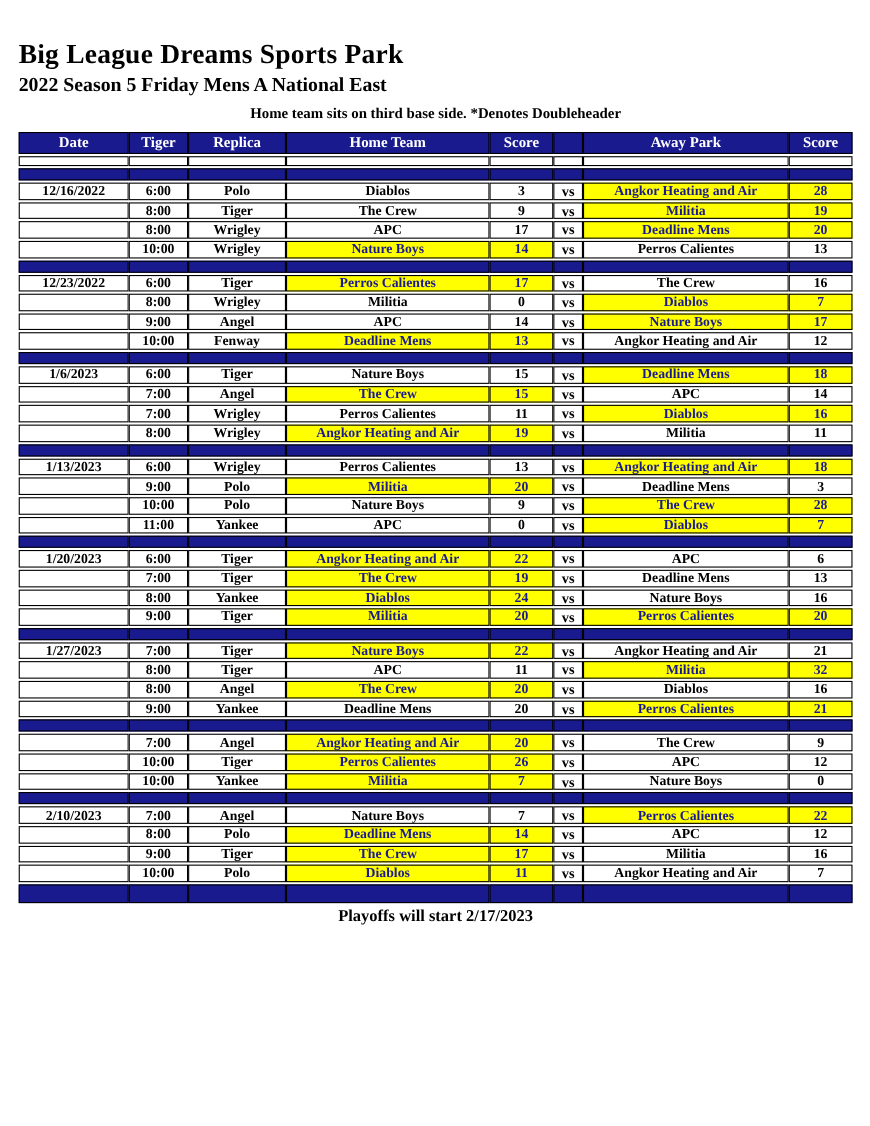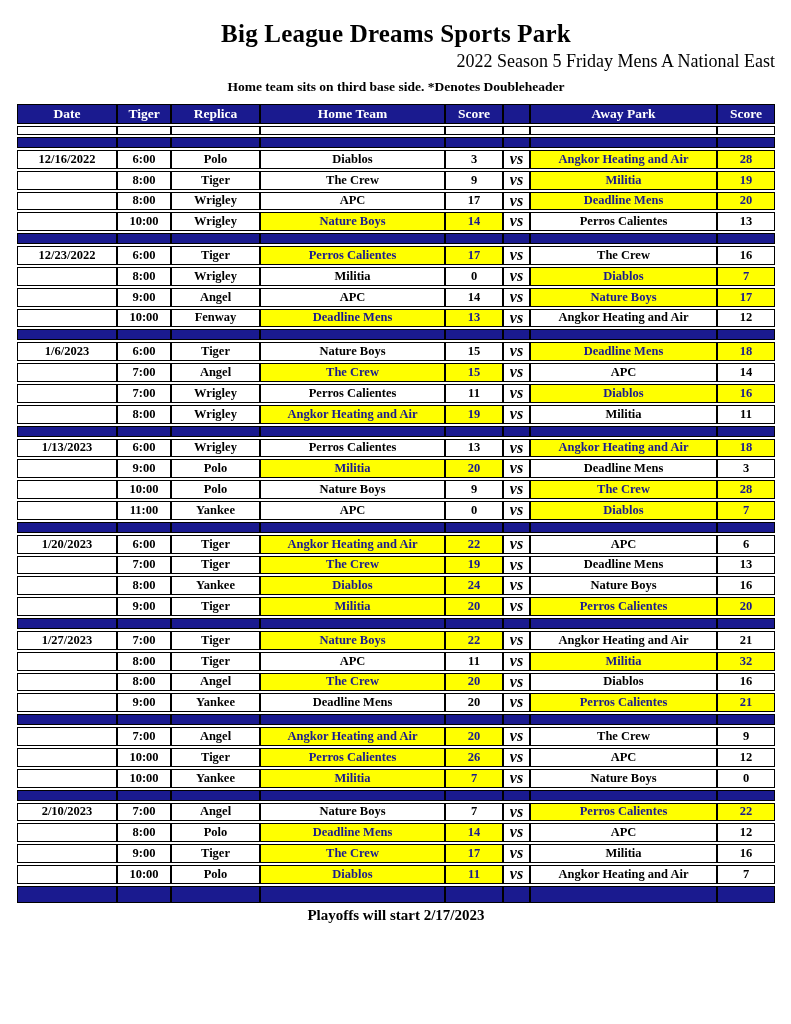--- a/index.html
+++ b/index.html
@@ -5,45 +5,45 @@
   :root { --navy:#1A1A8F; --highlight:#FFFF00; }
   * { box-sizing: border-box; }
   html, body { margin:0; padding:0; }
   body {
     width:791px; height:1024px;
     background:#ffffff; color:#000;
     font-family:"Liberation Serif", serif;
   }
   .page { padding:10px 16px 0 17px; }
   .title {
-    text-align:center; font-size:25px; font-weight:bold;
-    margin:10px 0 3px 0; letter-spacing:0.2px;
+    text-align:left; font-size:25px; font-weight:bold;
+    margin:26px 0 3px 0; letter-spacing:0.2px;
   }
   .subtitle {
-    text-align:right; font-size:18px; font-weight:normal;
+    text-align:left; font-size:18px; font-weight:bold;
     margin:0 0 7px 0;
   }
   .note {
     text-align:center; font-size:13.5px; font-weight:bold; 
     margin:0 0 7px 0;
   }
   table.schedule {
     border-collapse:separate; border-spacing:0 2.5px;
     table-layout:fixed; width:758px;
   }
   .schedule th, .schedule td {
     border:1.5px solid #000; text-align:center; font-weight:bold;
     padding:0 2px; overflow:hidden; white-space:nowrap;
   }
   .schedule th {
     background:var(--navy); color:#fff; font-size:13.5px; height:20px;margin-top:23px;
   }
   .schedule td { font-size:12.5px; height:13px; line-height:1.05; background:#fff; }
   .schedule td.hl { background:var(--highlight); color:var(--navy); }
-  .schedule td.vs { font-style:italic; font-size:16px; }
+  .schedule td.vs { font-size:13px; }
   .schedule td.sep { background:var(--navy); height:11px; }
   .schedule td.sep.tall { height:17px; }
   .schedule td.spacer { height:9px; background:#fff; }
   .footer-note { font-size:15px; font-weight:bold; margin:2px 0 0 0;text-align:center; }
 </style>
 </head>
 <body>
 
 <div class="page">
   <div class="title">Big League Dreams Sports Park</div>

